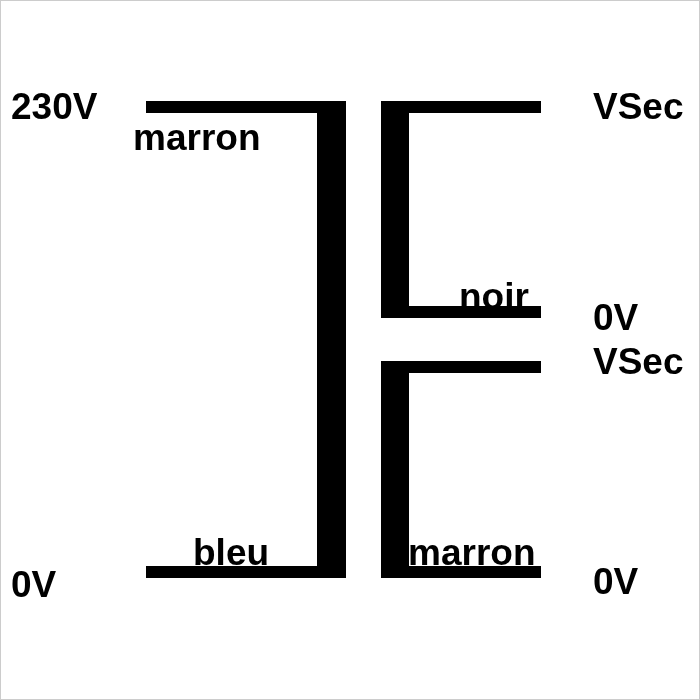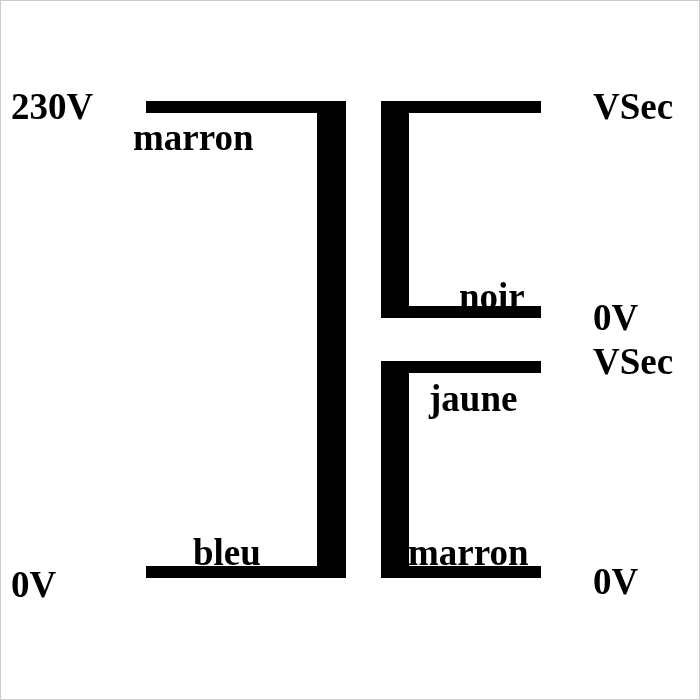--- a/index.html
+++ b/index.html
@@ -7,21 +7,21 @@
     padding: 0;
     background: #ffffff;
   }
   .canvas {
     position: relative;
     width: 700px;
     height: 700px;
     background: #ffffff;
     border: 1px solid #cccccc;
     box-sizing: border-box;
-    font-family: Liberation Serif, serif;
+    font-family: Liberation Sans, sans-serif;
     overflow: hidden;
   }
   .bar {
     position: absolute;
     background: #000000;
   }
   .lbl {
     position: absolute;
     font-size: 37px;
     font-weight: bold;
@@ -50,17 +50,16 @@
   <span class="lbl" style="left:10px; top:87px;">230V</span>
   <span class="lbl" style="left:132px; top:118px;">marron</span>
   <span class="lbl" style="left:147px; top:533px;margin-left:45px;">bleu</span>
   <span class="lbl" style="left:10px; top:565px;">0V</span>
 
   <span class="lbl" style="left:592px; top:87px;">VSec</span>
   <span class="lbl" style="left:458px; top:277px;">noir</span>
   <span class="lbl" style="left:592px; top:298px;">0V</span>
 
   <span class="lbl" style="left:592px; top:342px;">VSec</span>
-  <span class="lbl" style="left:428px; top:379px;">jaune</span>
   <span class="lbl" style="left:407px; top:533px;">marron</span>
   <span class="lbl" style="left:592px; top:562px;">0V</span>
 
 </div>
 
 </body></html>

